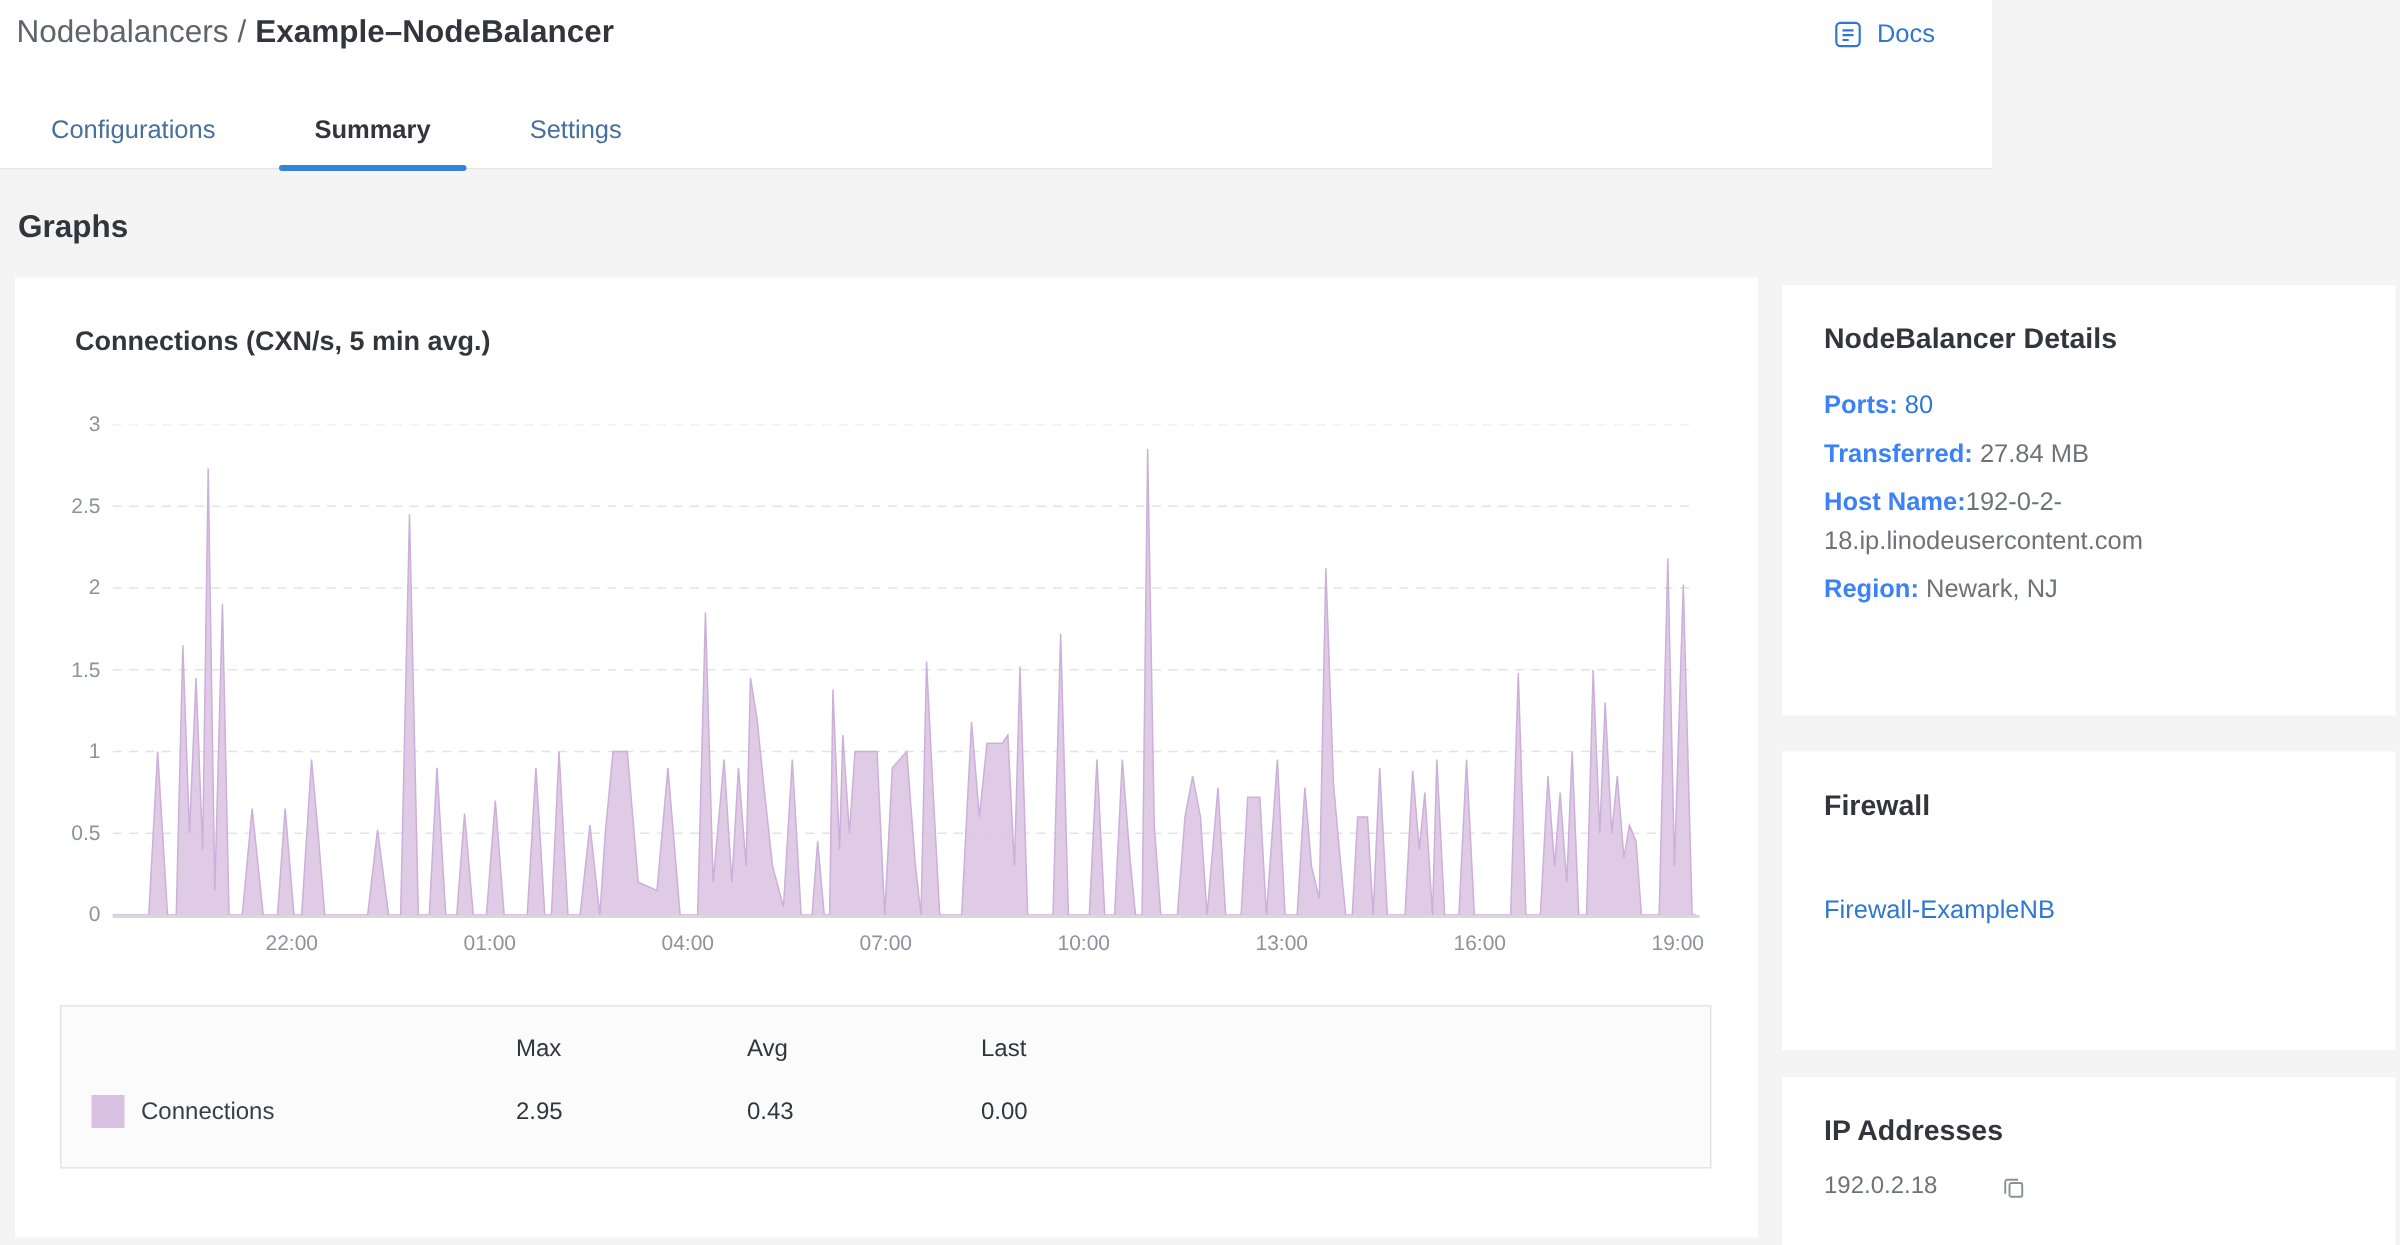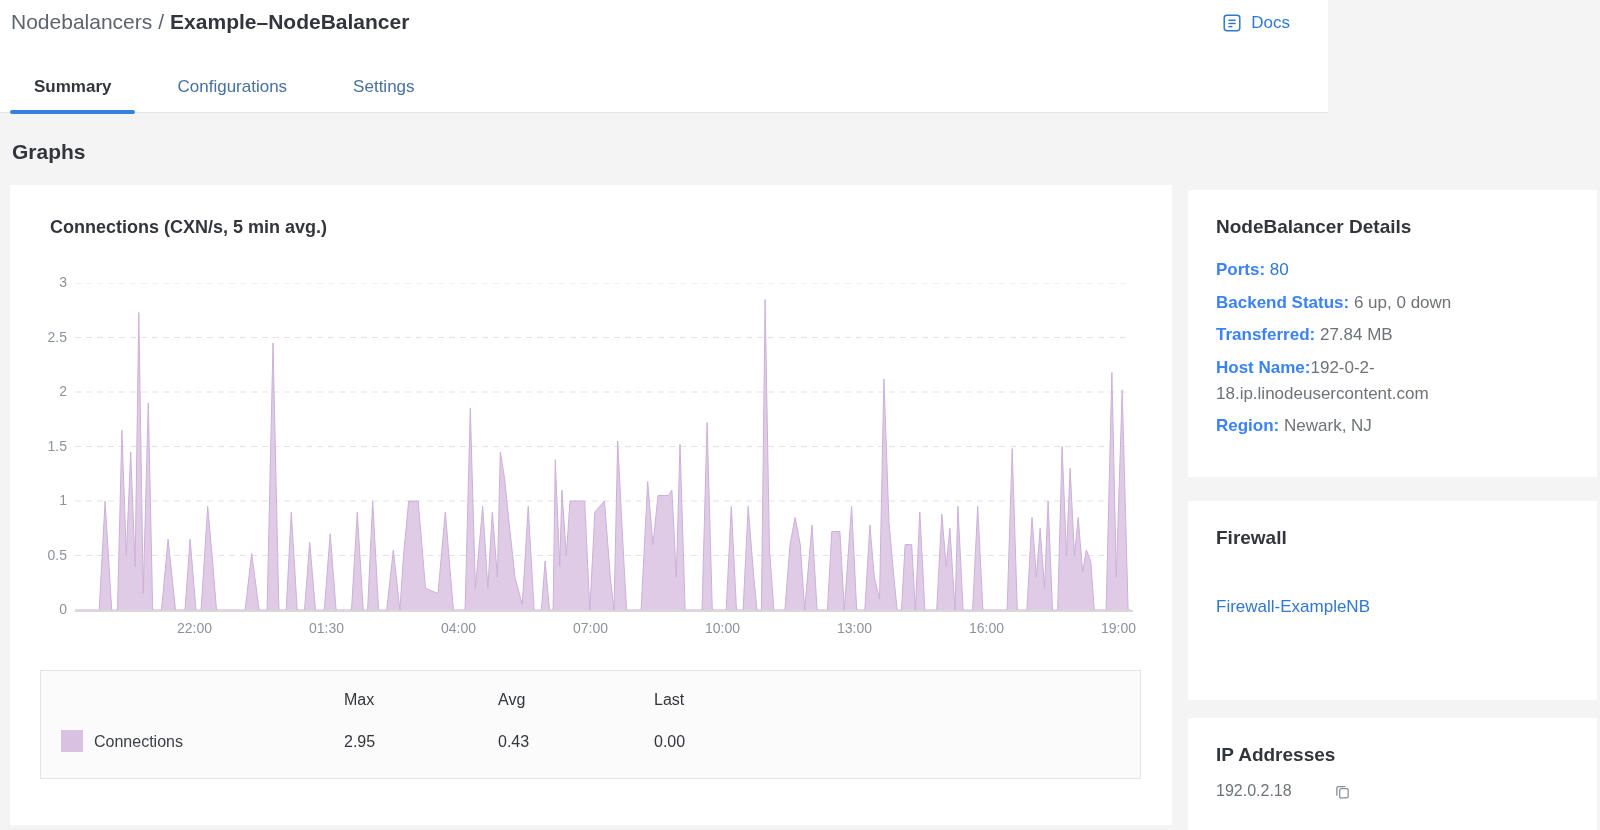--- a/index.html
+++ b/index.html
@@ -79,26 +79,26 @@
   <a class="docs-link">
     <svg class="docs-icon" viewBox="0 0 24 24" fill="none" stroke="#2f77d1" stroke-width="1.6">
       <rect x="3.5" y="3.5" width="17" height="17" rx="3"></rect>
       <line x1="8" y1="9" x2="16" y2="9"></line>
       <line x1="8" y1="12.5" x2="16" y2="12.5"></line>
       <line x1="8" y1="16" x2="12.5" y2="16"></line>
     </svg>
     <span>Docs</span>
   </a>
   <div class="tabs">
+    <div class="tab">
+      <span>Configurations</span>
+    </div>
     <div class="tab active">
       <span>Summary</span>
       <span class="tab-underline"></span>
-    </div>
-    <div class="tab">
-      <span>Configurations</span>
     </div>
     <div class="tab">
       <span>Settings</span>
     </div>
   </div>
 </div>
 
 <div class="page-heading">Graphs</div>
 
 <div class="chart-panel">
@@ -117,21 +117,21 @@
       </svg>
     <div class="axis-line"></div>
   <div class="y-label" style="top: 318px;">0</div>
       <div class="y-label" style="top: 263.5px;">0.5</div>
       <div class="y-label" style="top: 209px;">1</div>
       <div class="y-label" style="top: 154.5px;">1.5</div>
       <div class="y-label" style="top: 100px;">2</div>
       <div class="y-label" style="top: 45.5px;">2.5</div>
       <div class="y-label" style="top: -9px;">3</div>
       <div class="x-label" style="left: 132px;">22:00</div>
-      <div class="x-label" style="left: 264px;">01:30</div>
+      <div class="x-label" style="left: 264px;">01:00</div>
       <div class="x-label" style="left: 396px;">04:00</div>
       <div class="x-label" style="left: 528px;">07:00</div>
       <div class="x-label" style="left: 660px;">10:00</div>
       <div class="x-label" style="left: 792px;">13:00</div>
       <div class="x-label" style="left: 924px;">16:00</div>
       <div class="x-label" style="left: 1056px;">19:00</div>
     </div>
 
   <div class="legend-table">
     <div class="legend-header">
@@ -147,24 +147,20 @@
       <span class="col-last">0.00</span>
     </div>
   </div>
 </div>
 
 <div class="side-panel panel-details">
   <div class="panel-title">NodeBalancer Details</div>
   <div class="detail-row">
     <span class="detail-label">Ports:</span>
     <a class="link">80</a>
-  </div>
-  <div class="detail-row">
-    <span class="detail-label">Backend Status:</span>
-    <span>6 up, 0 down</span>
   </div>
   <div class="detail-row">
     <span class="detail-label">Transferred:</span>
     <span>27.84 MB</span>
   </div>
   <div class="detail-row host-wrap" style="line-height:26px; margin:3px 0;">
     <span class="detail-label">Host Name:</span><span>192-0-2-18.ip.linodeusercontent.com</span>
   </div>
   <div class="detail-row">
     <span class="detail-label">Region:</span>

